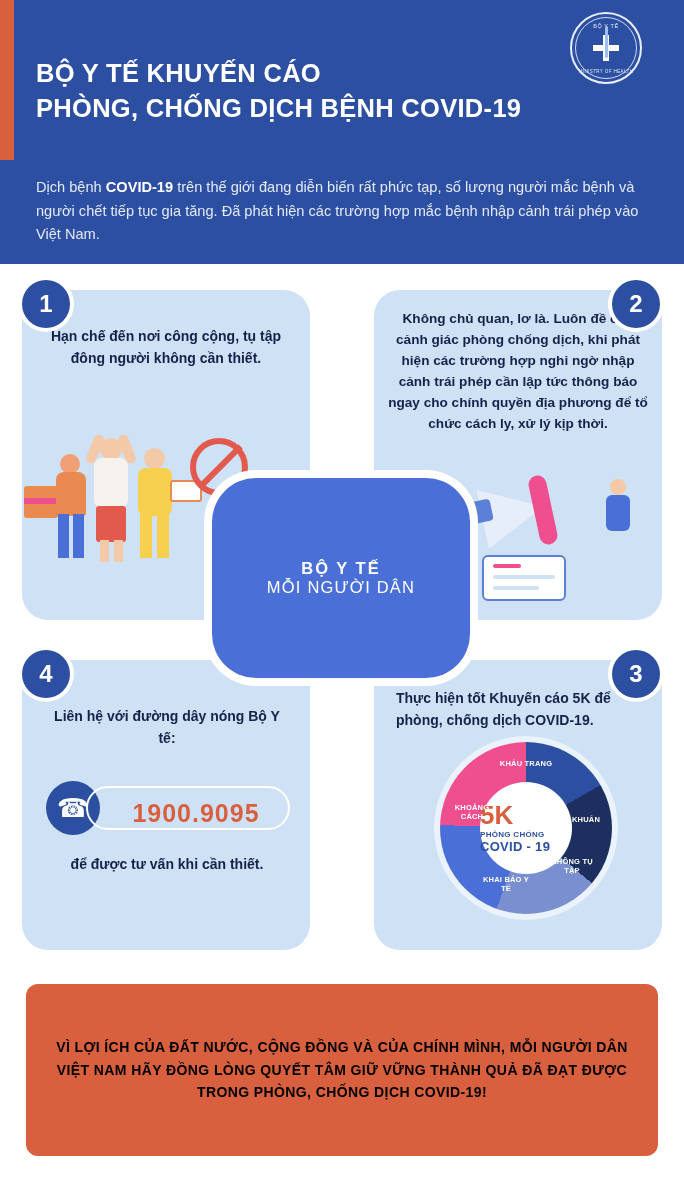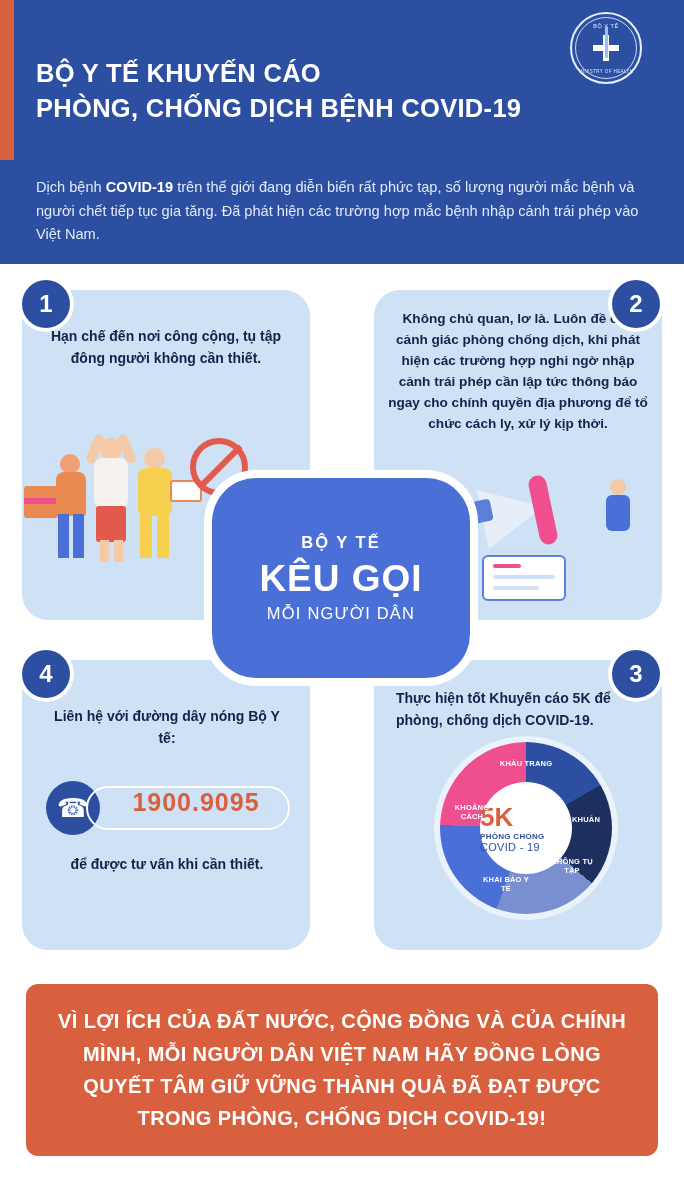--- a/index.html
+++ b/index.html
@@ -217,21 +217,21 @@
     background: #2d4fa2; color: #ffffff;
     display: flex; align-items: center; justify-content: center;
     font-size: 26px; flex: 0 0 auto;
   }
   .phone-pill {
     margin-left: -14px;
     flex: 1 1 auto;
     height: 44px;
     border: 2px solid #ffffff;
     border-radius: 22px;
-    display: flex; align-items: flex-start; justify-content: center;
+    display: flex; align-items: flex-end; justify-content: center;
     padding-left: 16px;
   }
   .phone-number {
     color: #d9603f; font-size: 25px; font-weight: bold; letter-spacing: 1px;
   }
 
   
   .wheel {
     position: absolute; left: 440px; top: 478px;
     width: 172px; height: 172px; border-radius: 50%;
@@ -241,21 +241,21 @@
   .wheel-core {
     position: absolute; left: 40px; top: 40px;
     width: 92px; height: 92px; border-radius: 50%;
     background: #ffffff;
     display: flex; flex-direction: column;
     align-items: flex-start; justify-content: center;
     z-index: 4;
   }
   .wheel-core .k5 { color: #d9603f; font-size: 26px; font-weight: bold; line-height: 1; }
   .wheel-core .t1 { color: #2d4fa2; font-size: 8px; font-weight: bold; margin-top: 2px; letter-spacing: .3px; }
-  .wheel-core .t2 { color: #2d4fa2; font-size: 11px; font-weight: normal; letter-spacing: .3px; }
+  .wheel-core .t2 { color: #2d4fa2; font-size: 13px; font-weight: bold; letter-spacing: .3px; }
   .wheel-label {
     position: absolute; z-index: 5;
     font-size: 7.5px; font-weight: bold; color: #ffffff;
     text-align: center; line-height: 1.15; letter-spacing: .2px;
   }
 
   
   .footer-wrap {
     position: absolute; left: 0; bottom: 0;
     width: 684px; height: 232px; background: #ffffff;
@@ -263,22 +263,22 @@
   .footer {
     position: absolute;
     left: 26px; top: 20px;
     width: 632px; height: 172px;
     background: #d9603f;
     border-radius: 12px;
     display: flex; align-items: center; justify-content: center;
     padding: 0 26px;
   }
   .footer-text {
-    color: #ffffff;
-    font-size: 20px;
+    color: #000000;
+    font-size: 14px;
     font-weight: bold;
     text-align: center;
     line-height: 1.62;
     letter-spacing: .4px;
   }
 </style>
 </head>
 <body>
 
 <div class="page">
@@ -387,21 +387,20 @@
       </div>
       <span class="wheel-label" style="left:52px; top:12px; width:68px;margin-top:6px;">KHẨU TRANG</span>
       <span class="wheel-label" style="left:108px; top:74px; width:56px;">KHỬ KHUẨN</span>
       <span class="wheel-label" style="left:106px; top:116px; width:52px;">KHÔNG TỤ TẬP</span>
       <span class="wheel-label" style="left:38px; top:134px; width:56px;">KHAI BÁO Y TẾ</span>
       <span class="wheel-label" style="left:6px; top:62px; width:52px;">KHOẢNG CÁCH</span>
     </div>
 
     <div class="center-callout">
       <span class="cc-top">BỘ Y TẾ</span>
-      <span class="cc-mid">KÊU GỌI</span>
       <span class="cc-bot">MỖI NGƯỜI DÂN</span>
     </div>
 
     <div class="footer-wrap">
       <div class="footer">
         <p class="footer-text">VÌ LỢI ÍCH CỦA ĐẤT NƯỚC, CỘNG ĐỒNG VÀ CỦA CHÍNH MÌNH, MỖI NGƯỜI DÂN VIỆT NAM HÃY ĐỒNG LÒNG QUYẾT TÂM GIỮ VỮNG THÀNH QUẢ ĐÃ ĐẠT ĐƯỢC TRONG PHÒNG, CHỐNG DỊCH COVID-19!</p>
       </div>
     </div>
 
   </div>

